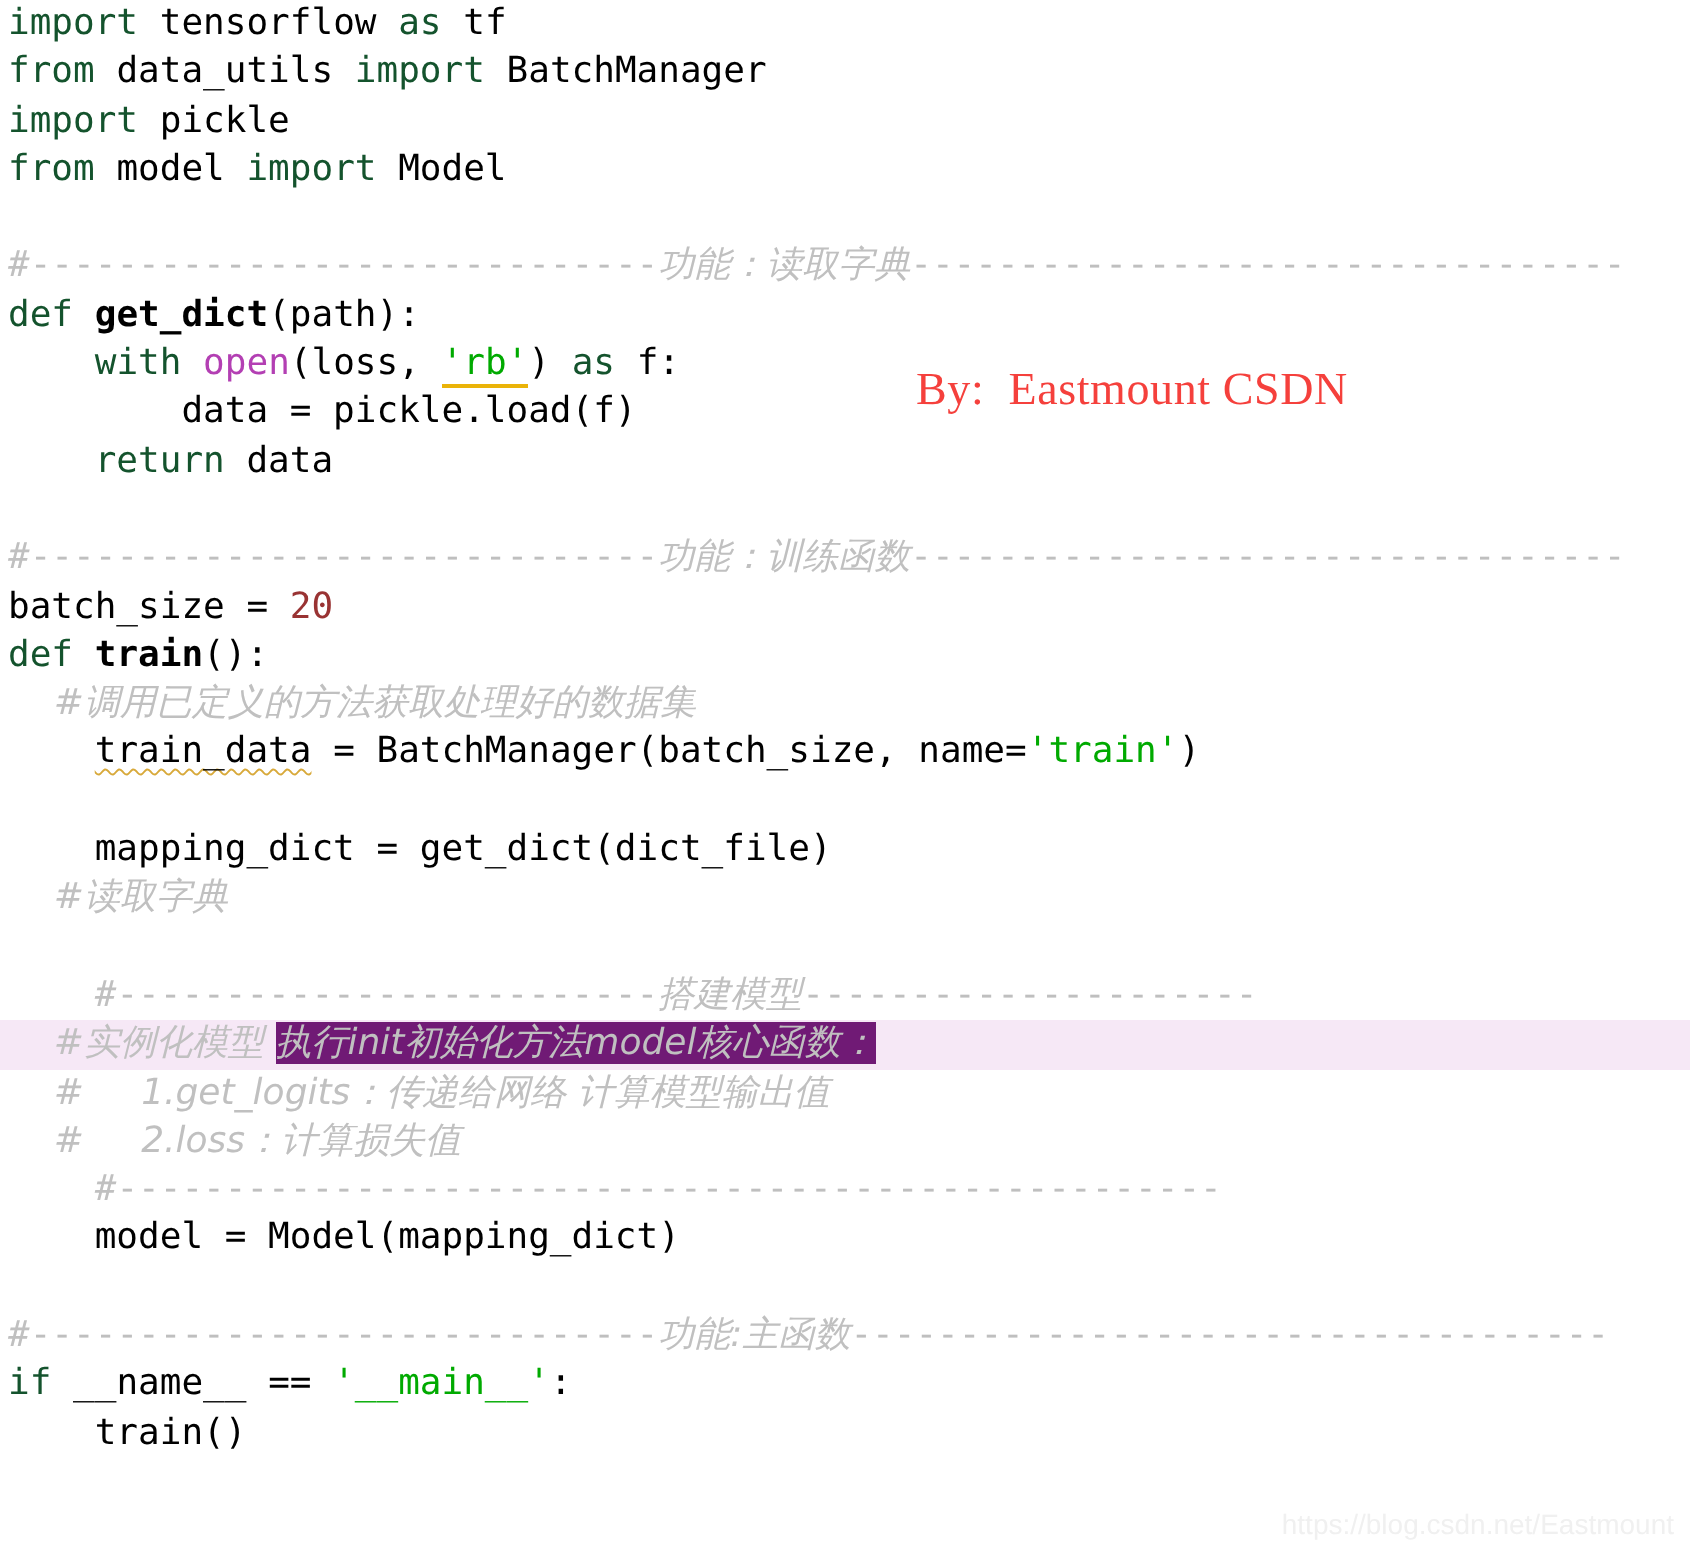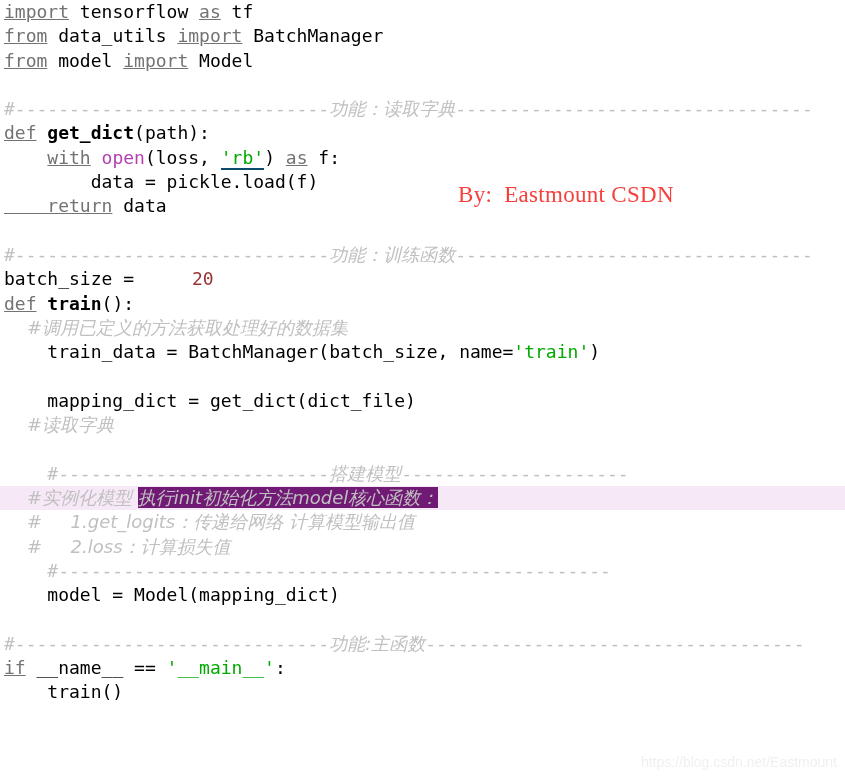--- a/index.html
+++ b/index.html
@@ -30,39 +30,40 @@
     font-size: 18px;
     font-family: "DejaVu Sans Mono", "Liberation Mono", monospace;
     padding-left: 4px;
     box-sizing: border-box;
     position: relative;
   }
 
   .line.blank { color: transparent; }
 
   
-  .kw      { color: #737373; text-decoration: underline; }
+  .kw      { color: #14532d; }
   .name    { color: #000000; margin-top: 12px; }
   .fn      { color: #000000; font-weight: bold; }
   .builtin { color: #b33fb3; }
   .str     { color: #00aa00; }
-  .num     { color: #993333; margin-left: 47px; }
+  .num     { color: #993333; }
   .op      { color: #000000; }
   .cmt     { color: #c0c0c0; font-style: italic; }
   .cmt-dash{ color: #bfbfbf; font-style: normal; letter-spacing: 0; }
 
   
   .squiggle {
+    text-decoration: underline;
     text-decoration-style: wavy;
     text-decoration-color: #d8a93a;
     text-decoration-thickness: 1px;
     text-underline-offset: 2px;
   }
   .blueline {
-    border-bottom: 2px solid #0c4a6e;
+    border-bottom: 2px solid #eab308;
   }
 
   
   .row-hl-pink {
     background: #f6e8f6;
   }
   .hl-yellow {
     background: #701a75;
   }
 
@@ -93,20 +94,21 @@
 </style>
 </head>
 <body>
 
 <div id="editor">
 
   <div class="line"><span class="kw">import</span><span class="name"> tensorflow </span><span class="kw">as</span><span class="name"> tf</span></div>
 
   <div class="line"><span class="kw">from</span><span class="name"> data_utils </span><span class="kw">import</span><span class="name"> BatchManager</span></div>
 
+  <div class="line"><span class="kw">import</span><span class="name"> pickle</span></div>
 
   <div class="line"><span class="kw">from</span><span class="name"> model </span><span class="kw">import</span><span class="name"> Model</span></div>
 
   <div class="line blank">&nbsp;</div>
 
   <div class="line"><span class="cmt">#</span><span class="cmt-dash">-----------------------------</span><span class="cmt cjk">功能：读取字典</span><span class="cmt-dash">---------------------------------</span></div>
 
 
   <div class="line"><span class="kw">def</span><span class="fn"> get_dict</span><span class="name">(path):</span></div>
 

